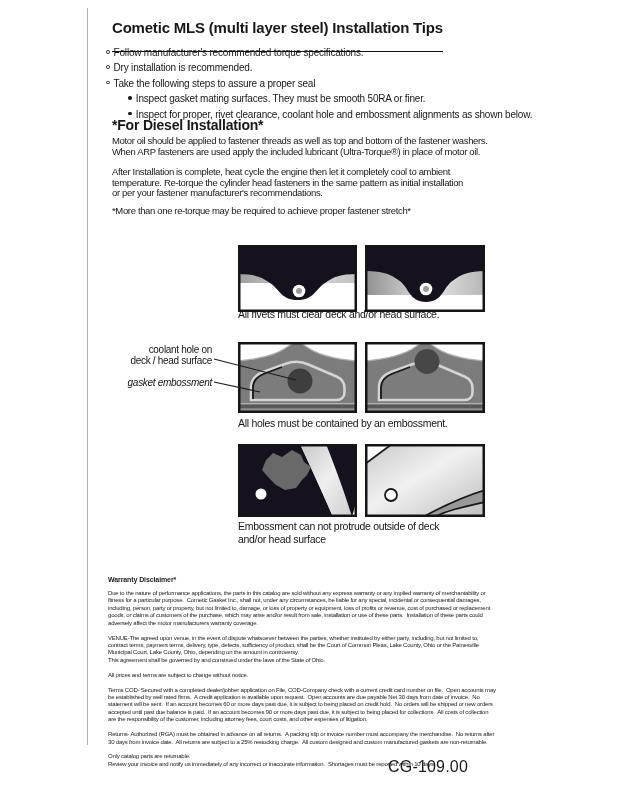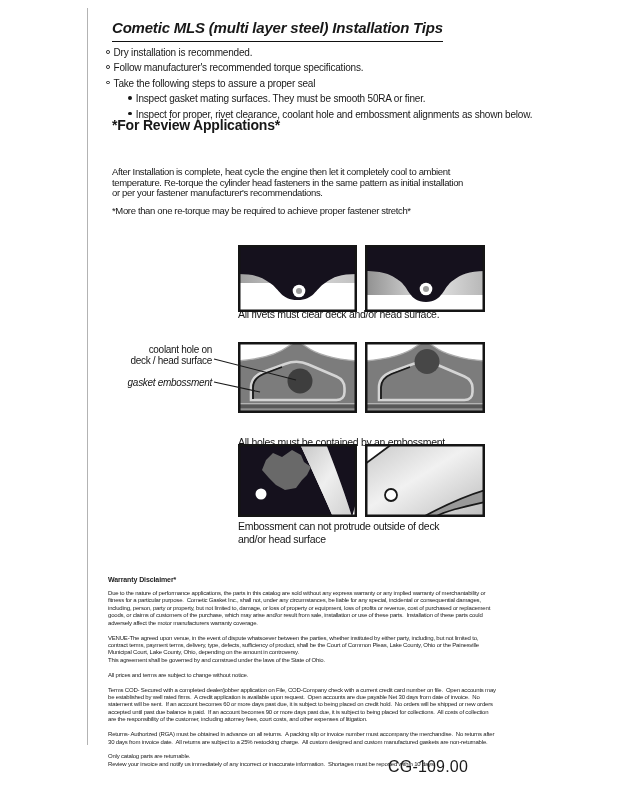--- a/index.html
+++ b/index.html
@@ -5,21 +5,21 @@
   * { margin:0; padding:0; box-sizing:border-box; }
   html,body { background:#ffffff; }
   .page {
     position:relative; width:618px; height:800px; background:#ffffff;
     font-family:"Liberation Sans", sans-serif; color:#181818; overflow:hidden;
   }
   .abs { position:absolute; }
   .edge-line { left:87px; top:8px; width:1px; height:737px; background:#b3b3b3; }
 
   .title { left:112px; top:19px; font-size:15px; font-weight:bold; letter-spacing:-0.2px; }
-  .title span { border-bottom:1.6px solid #111; padding-bottom:5px;font-style:italic; }
+  .title span { border-bottom:1.6px solid #111; padding-bottom:15px; }
 
   .bullets { left:106px; top:47px; font-size:10px; letter-spacing:-0.2px; }
   .b-row { display:flex; align-items:flex-start; margin-bottom:4.4px; line-height:11px; }
   .b-sub { margin-left:22px; }
   .m-circle { flex:0 0 auto; width:3.6px; height:3.6px; border:1px solid #222; border-radius:50%; margin:3px 4px 0 0; }
   .m-dot { flex:0 0 auto; width:3.8px; height:3.8px; background:#161616; border-radius:50%; margin:3px 4px 0 0; }
 
   .h2 { left:112px; top:117px; font-size:14px; font-weight:bold; letter-spacing:-0.2px; }
   .para { left:112px; font-size:9.5px; line-height:10.6px; letter-spacing:-0.35px; white-space:pre-line; width:440px; }
   .para1 { top:136px; }
@@ -30,21 +30,21 @@
   .lr { left:238px; width:119px; }
   .lw { left:365px; width:120px; }
   .row1 { top:228px; } .row2 { top:326px; } .row3 { top:428px; }
 
   .panel { position:absolute; line-height:0; }
   .p1r { left:238px; top:245px; } .p1w { left:365px; top:245px; }
   .p2r { left:238px; top:342px; } .p2w { left:365px; top:342px; }
   .p3r { left:238px; top:444px; } .p3w { left:365px; top:444px; }
 
   .caption { left:238px; font-size:10.5px; letter-spacing:-0.3px; line-height:12.5px; white-space:pre-line; color:#161616; }
-  .cap1 { top:308px; } .cap2 { top:436px; } .cap3 { top:520px; }
+  .cap1 { top:308px; } .cap2 { top:417px; } .cap3 { top:520px; }
 
   .side-label { left:88px; width:124px; text-align:right; font-size:10px;
     letter-spacing:-0.3px; line-height:11px; white-space:pre-line; color:#161616; }
   .sl1 { top:344px; } .sl2 { top:377px;font-style:italic; }
   .leader { left:88px; top:340px; }
 
   .warranty { left:108px; top:576px; width:460px; color:#222; }
   .warranty .wh { font-size:7px; font-weight:bold; letter-spacing:-0.1px; margin-bottom:7px; }
   .warranty p { font-size:6px; line-height:7.4px; letter-spacing:-0.2px; white-space:pre; margin-bottom:7.5px; }
 
@@ -54,41 +54,43 @@
 <body>
 
 <div class="page">
   <div class="abs edge-line"></div>
 
   <h1 class="abs title"><span>Cometic MLS (multi layer steel) Installation Tips</span></h1>
 
   <div class="abs bullets">
     <div class="b-row">
         <span class="m-circle"></span>
-        <span>Dry installation is recommended.</span>
+        <span>Follow manufacturer's recommended torque specifications.</span>
       </div>
     <div class="b-row">
         <span class="m-circle"></span>
-        <span>Follow manufacturer's recommended torque specifications.</span>
+        <span>Dry installation is recommended.</span>
       </div>
     <div class="b-row">
         <span class="m-circle"></span>
         <span>Take the following steps to assure a proper seal</span>
       </div>
     <div class="b-row b-sub">
         <span class="m-dot"></span>
         <span>Inspect gasket mating surfaces.  They must be smooth 50RA or finer.</span>
       </div>
     <div class="b-row b-sub">
         <span class="m-dot"></span>
         <span>Inspect for proper, rivet clearance, coolant hole and embossment alignments as shown below.</span>
       </div>
   </div>
 
-  <h2 class="abs h2">*For Review Applications*</h2>
+  <h2 class="abs h2">*For Diesel Installation*</h2>
+  <p class="abs para para1">Motor oil should be applied to fastener threads as well as top and bottom of the fastener washers.
+When ARP fasteners are used apply the included lubricant (Ultra-Torque®) in place of motor oil.</p>
   <p class="abs para para2">After Installation is complete, heat cycle the engine then let it completely cool to ambient
 temperature. Re-torque the cylinder head fasteners in the same pattern as initial installation
 or per your fastener manufacturer's recommendations.</p>
   <p class="abs para note">*More than one re-torque may be required to achieve proper fastener stretch*</p>
 
   <div class="dg-label lr row1">RIGHT</div>
   <div class="dg-label lw row1">WRONG</div>
 
   <div class="panel p1r">
     <svg width="119" height="67" viewBox="0 0 119 67">

